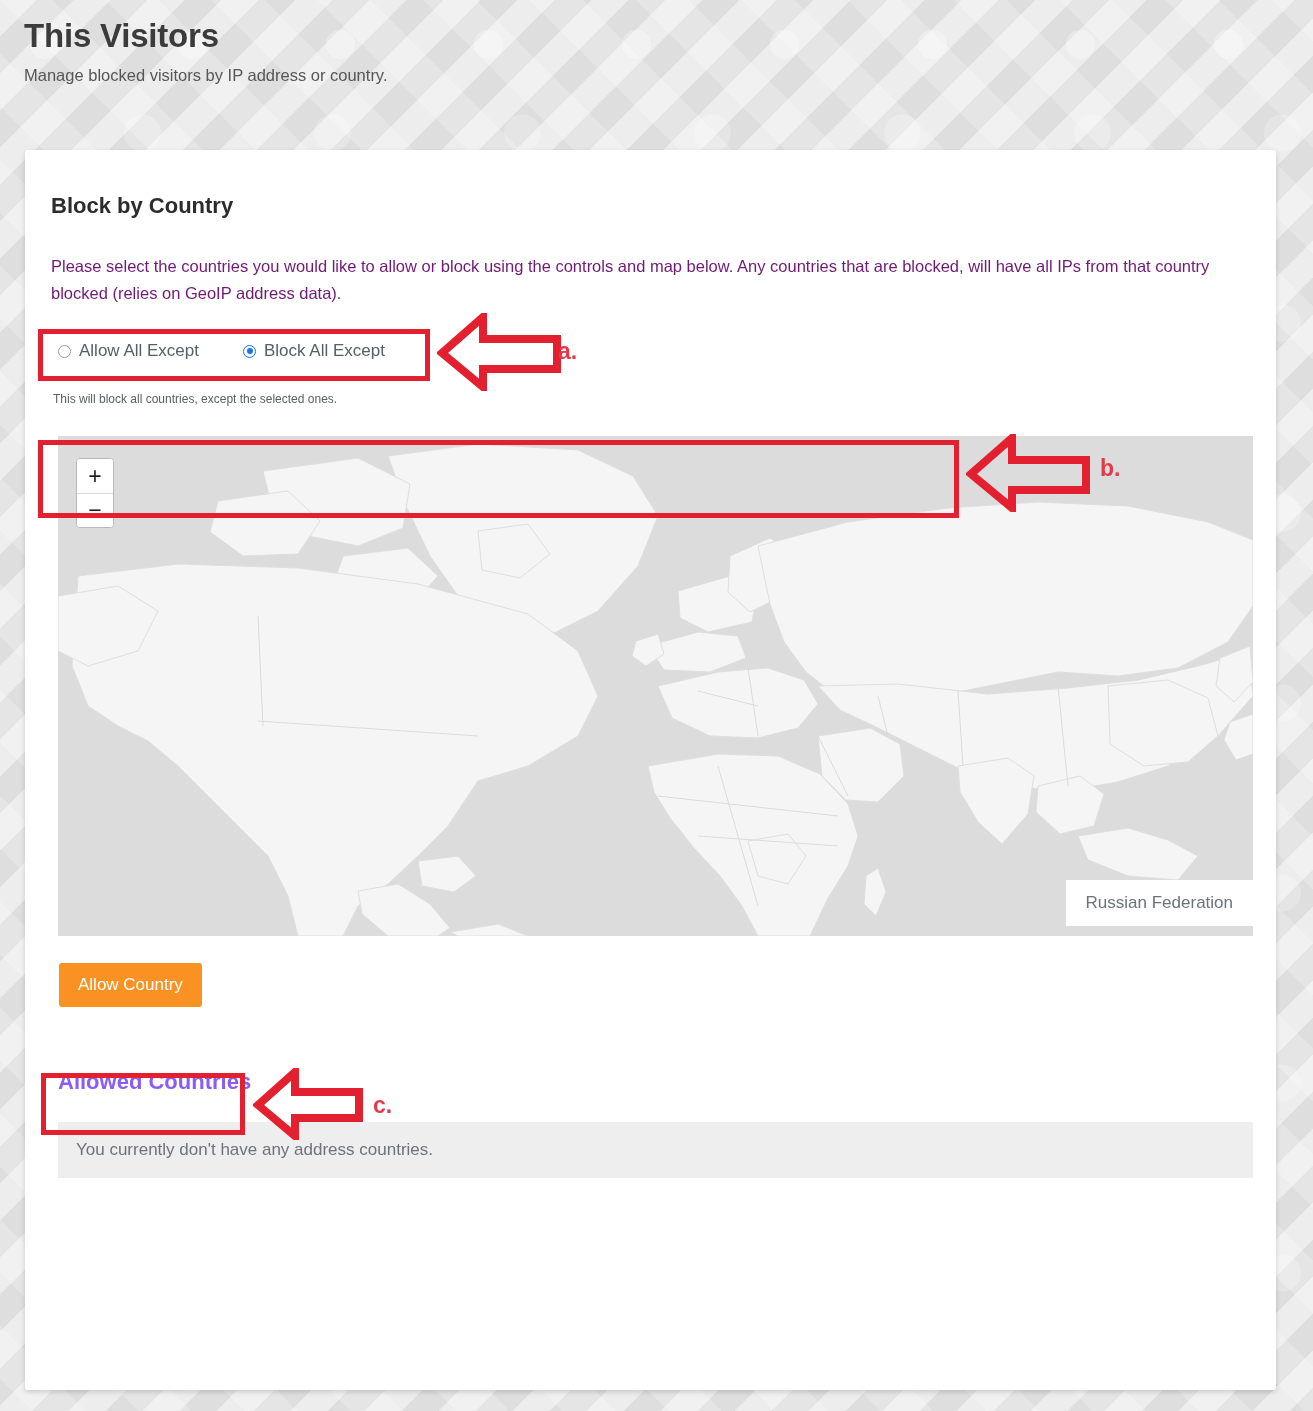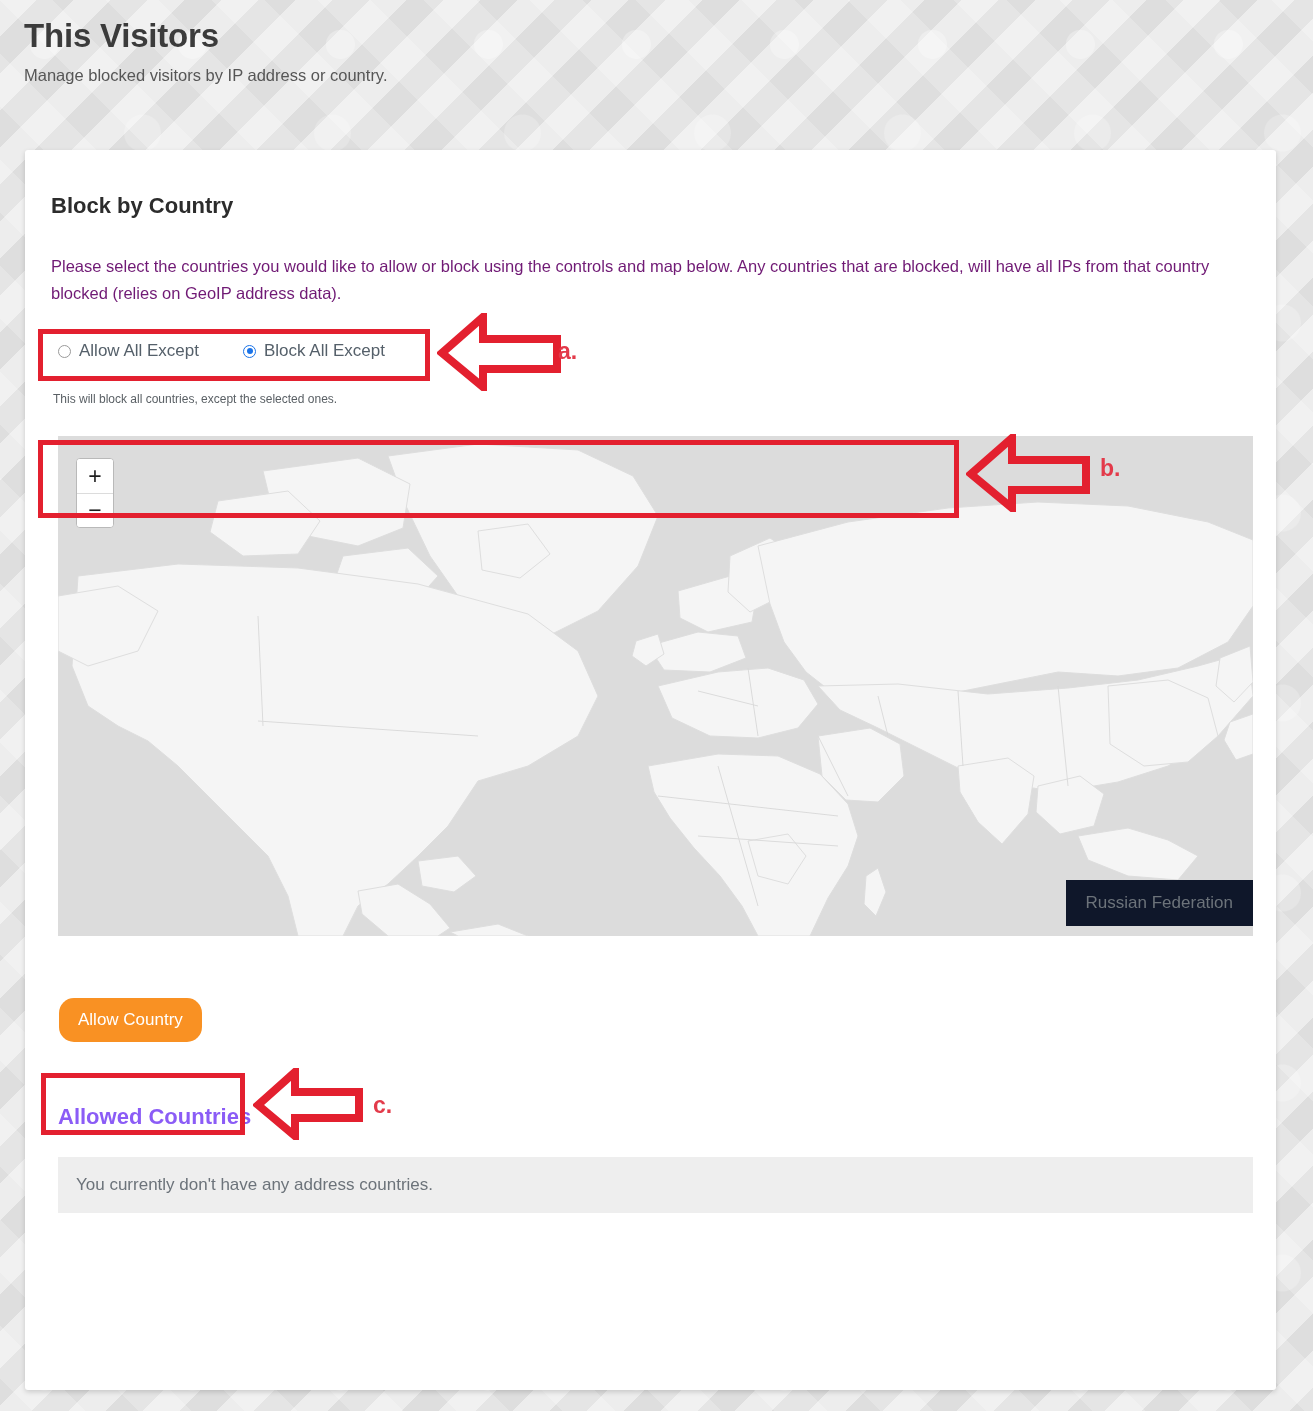--- a/index.html
+++ b/index.html
@@ -180,40 +180,39 @@
     line-height: 1;
     cursor: pointer;
     background: #fff;
     font-family: inherit;
   }
   .zoom-btn.minus { border-top: 1px solid #dcdcdc; }
   .map-tooltip {
     position: absolute;
     right: 0;
     bottom: 10px;
-    background: #0f172a;
+    background: #ffffff;
     padding: 13px 20px;
     font-size: 17px;
     color: #6c737a;
     z-index: 5;
     white-space: nowrap;
   }
 
   
   .allow-wrap { margin-top: 27px; padding-left: 8px; }
   .btn-allow {
     background: #f99123;
     color: #fff;
     border: none;
-    border-radius: 15px;
+    border-radius: 3px;
     font-size: 17px;
     font-family: inherit;
     padding: 12px 19px;
     cursor: pointer;
-    margin-top: 35px;
   }
 
   
   .sec-title {
     font-size: 22px;
     font-weight: 700;
     color: #8b5cf6;
     margin: 62px 0 0 7px;
   }
   .empty-box {

